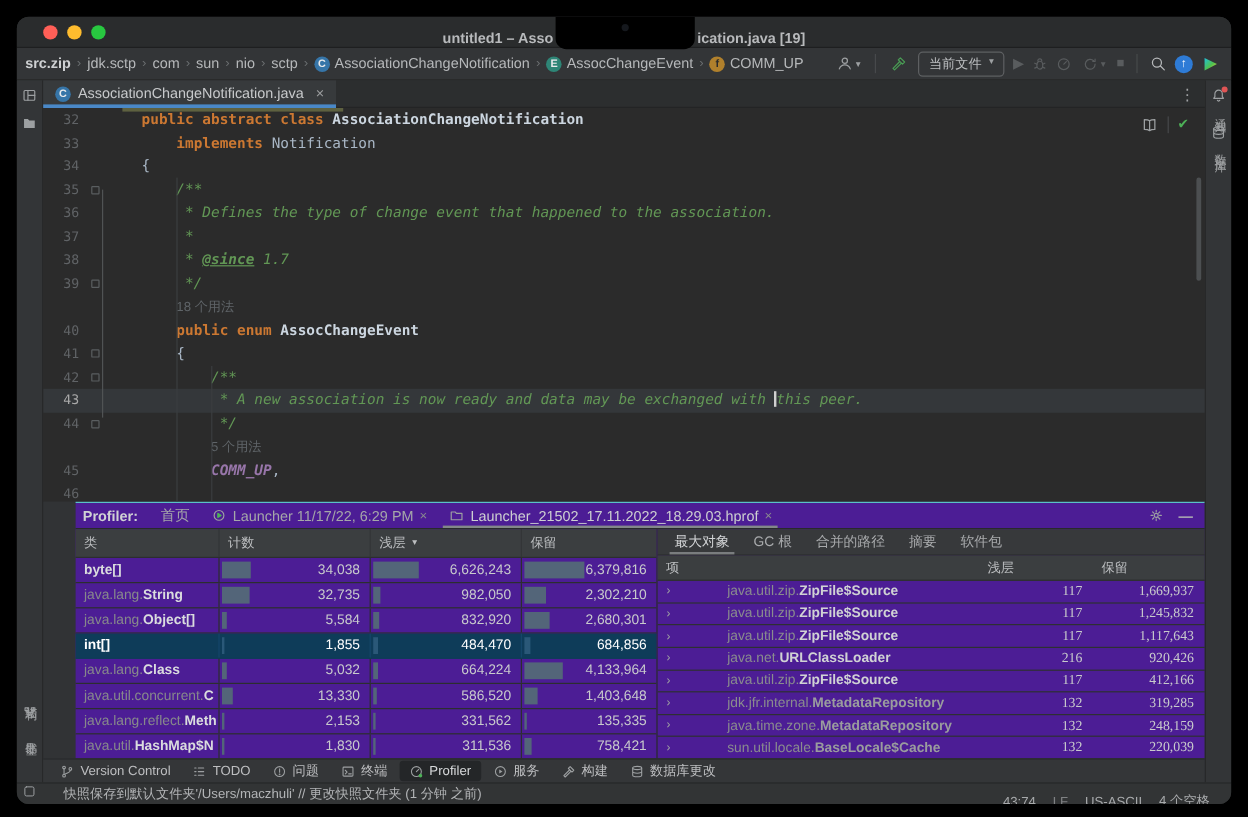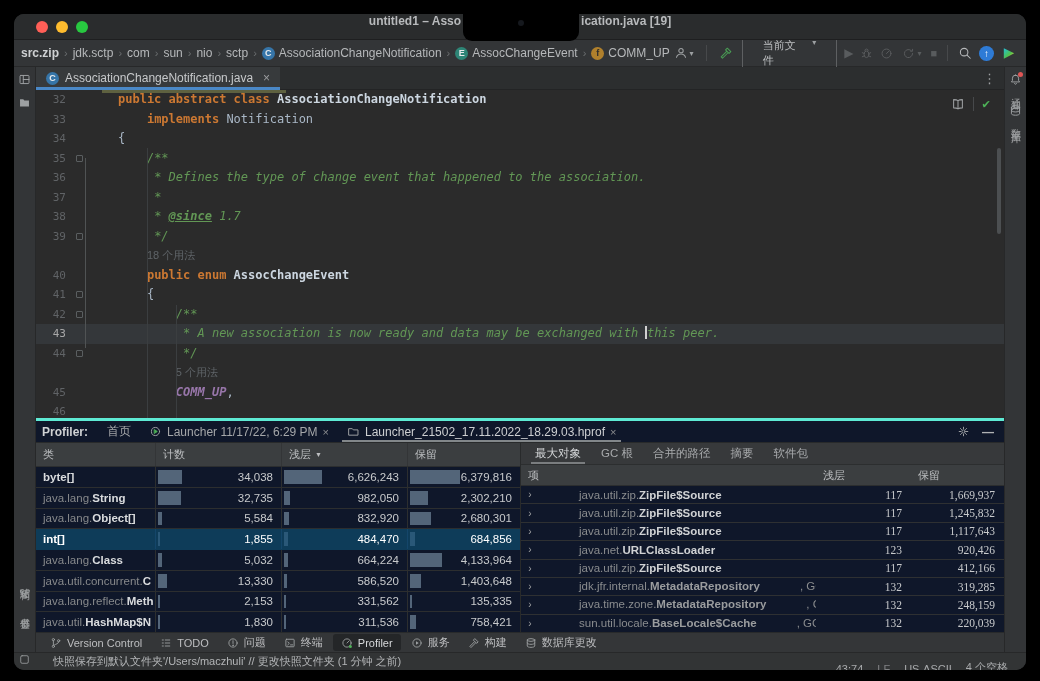--- a/index.html
+++ b/index.html
@@ -5,37 +5,37 @@
   html,body{margin:0;padding:0;background:#000;width:1040px;height:681px;overflow:hidden;
     font-family:"Liberation Sans",sans-serif;-webkit-font-smoothing:antialiased;}
   *{box-sizing:border-box;}
   .screen{position:absolute;left:14px;top:14px;width:1012px;height:656px;border-radius:10px;
     overflow:hidden;background:#313335;display:flex;flex-direction:column;}
   
   .titlebar{height:26px;background:#2a2c2d;border-bottom:1px solid #1e1f20;display:flex;align-items:center;position:relative;flex:none;}
   .traffic{display:flex;gap:8px;margin-left:22px;}
   .tl{width:12px;height:12px;border-radius:50%;}
   .tl.red{background:#ff5f57}.tl.yel{background:#febc2e}.tl.grn{background:#28c840}
-  .title-center{position:absolute;left:0;right:0;top:0;bottom:0;display:flex;align-items:flex-start;justify-content:center;}
+  .title-center{position:absolute;left:0;right:0;top:0;bottom:0;display:flex;align-items:flex-end;justify-content:center;}
   .titletext{font-size:12px;font-weight:700;color:#b8babc;white-space:pre;}
   .notch{width:116px;height:27px;background:#000;border-radius:0 0 9px 9px;position:relative;margin:0 2px;flex:none;align-self:flex-start;}
   .cam{position:absolute;left:50%;top:6px;transform:translateX(-50%);width:6px;height:6px;border-radius:50%;background:#15181d;}
   
   .toolbar{height:27px;background:#333537;border-bottom:1px solid #272829;display:flex;align-items:center;padding:0 10px 0 4px;flex:none;}
   .crumbs{display:flex;align-items:center;font-size:12px;color:#b6b8ba;white-space:nowrap;overflow:hidden;}
   .crumb{display:flex;align-items:center;gap:4px;padding:1px 3px;border-radius:3px;}
   .crumb:first-child .crumb-label{font-weight:700;color:#cfd1d3;}
   .crumb-sep{color:#6b6e70;margin:0 2px;font-size:11px;}
   .badge{width:13px;height:13px;border-radius:50%;display:inline-flex;align-items:center;justify-content:center;
     font-size:9px;font-weight:700;color:#e8eaec;font-style:normal;flex:none;}
   .badge-class{background:#3675a8}.badge-enum{background:#2e8576}.badge-field{background:#b0802c;color:#2b2b2b}
   .toolbar-right{margin-left:auto;display:flex;align-items:center;gap:7px;}
   .tbtn{display:flex;align-items:center;gap:2px;padding:2px;border-radius:3px;}
   .tb-sep{width:1px;height:16px;background:#47494b;margin:0 3px;}
-  .runbox{border:1px solid #5e6062;border-radius:4px;color:#bcbec0;font-size:11px;padding:2px 20px;display:flex;gap:6px;align-items:flex-start;}
+  .runbox{border:1px solid #5e6062;border-radius:4px;color:#bcbec0;font-size:11px;padding:2px 8px;display:flex;gap:6px;align-items:flex-start;}
   .dis{color:#595c5e;font-size:11px;}
   .caret-down{font-size:8px;color:#9da0a2;}
   .upd{width:15px;height:15px;border-radius:50%;background:#2e7bd6;color:#fff;font-size:10px;display:flex;align-items:center;justify-content:center;font-weight:700;}
   
   .mainrow{flex:1;display:flex;min-height:0;}
   .strip{width:22px;background:#333537;flex:none;display:flex;flex-direction:column;align-items:center;padding:6px 0;gap:10px;}
   .strip.left{border-right:1px solid #272829;}
   .strip.right{border-left:1px solid #272829;}
   .vlabel{writing-mode:vertical-rl;text-orientation:upright;font-size:10px;color:#9fa1a3;letter-spacing:2px;}
   .stripbtn{display:flex;flex-direction:column;align-items:center;gap:4px;}
@@ -66,21 +66,21 @@
   .tok-cmt{color:#629755;font-style:italic}
   .tok-doctag{color:#629755;font-style:italic;font-weight:700;text-decoration:underline}
   .tok-enumc{color:#9876aa;font-style:italic;font-weight:600}
   .tok-inlay{color:#5f6468;font-size:11px;font-family:"Liberation Sans",sans-serif;}
   .caret-i{display:inline-block;width:1.5px;height:13px;background:#d0d0d0;vertical-align:-2px;}
   .insp{position:absolute;right:14px;top:6px;display:flex;align-items:center;gap:8px;}
   .insp .div{width:1px;height:14px;background:#47494b;}
   .insp .ok{color:#4db157;font-size:13px;font-weight:700;}
   .vscroll{position:absolute;right:3px;top:58px;width:4px;height:86px;background:#4c4f51;border-radius:2px;}
   
-  .profiler{height:214px;flex:none;border-top:3px solid #5eead4;background:#0f172a;display:flex;flex-direction:column;}
+  .profiler{height:214px;flex:none;border-top:1px solid #5eead4;background:#4c1d95;display:flex;flex-direction:column;margin-left:27px;}
   .pheader{height:22px;flex:none;display:flex;align-items:stretch;border-bottom:1px solid #282a2b;font-size:12px;color:#a5a7a9;}
   .pheader .plabel{font-weight:700;color:#d0d2d4;display:flex;align-items:center;padding:0 10px 0 6px;}
   .ptab{display:flex;align-items:center;gap:5px;padding:0 9px;position:relative;white-space:nowrap;}
   .ptab.sel{color:#cdcfd1;}
   .ptab.sel .underline{position:absolute;left:4px;right:4px;bottom:0;height:2px;background:#82878a;}
   .ptab .close{color:#8b8d8f;font-size:11px;}
   .pheader-right{margin-left:auto;display:flex;align-items:center;gap:12px;padding-right:10px;}
   .minus{color:#b0b2b4;font-weight:700;}
   .pbody{flex:1;display:flex;min-height:0;}
   .lpane{width:485px;flex:none;display:flex;flex-direction:column;border-right:1px solid #282a2b;}
@@ -586,21 +586,21 @@
                 </div>
                 <div class="drow">
                   <span class="chev">›</span>
                   <span class="dname"><span class="pfx">java.util.zip.</span><span class="nm">ZipFile$Source</span><span class="sfx"></span></span>
                   <span class="num dcol-sh">117</span>
                   <span class="num dcol-re">1,117,643</span>
                 </div>
                 <div class="drow">
                   <span class="chev">›</span>
                   <span class="dname"><span class="pfx">java.net.</span><span class="nm">URLClassLoader</span><span class="sfx"></span></span>
-                  <span class="num dcol-sh">123</span>
+                  <span class="num dcol-sh">216</span>
                   <span class="num dcol-re">920,426</span>
                 </div>
                 <div class="drow">
                   <span class="chev">›</span>
                   <span class="dname"><span class="pfx">java.util.zip.</span><span class="nm">ZipFile$Source</span><span class="sfx"></span></span>
                   <span class="num dcol-sh">117</span>
                   <span class="num dcol-re">412,166</span>
                 </div>
                 <div class="drow dim">
                   <span class="chev">›</span>

